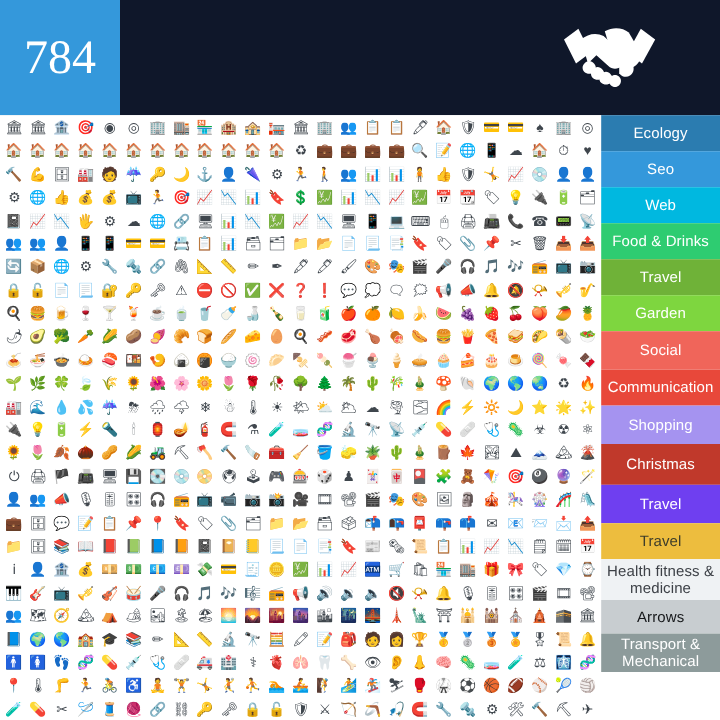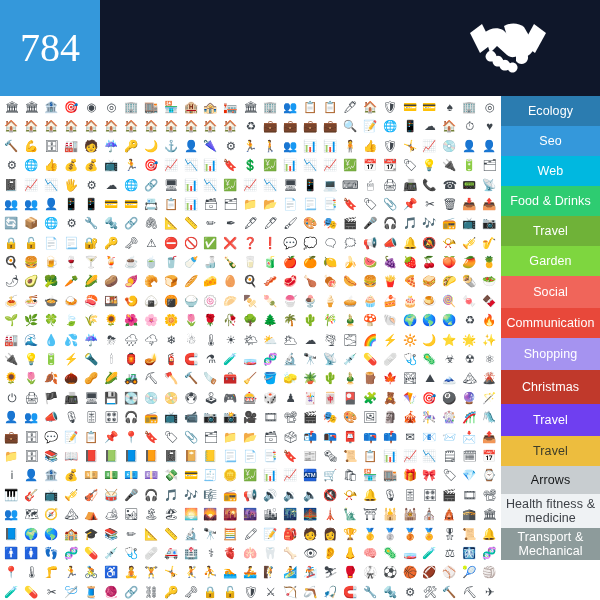--- a/index.html
+++ b/index.html
@@ -838,24 +838,24 @@
       </div>
       <div class="cat-band" style="background: rgb(192, 57, 43); color: rgb(255, 255, 255); height: 34px;">
         <span>Christmas</span>
       </div>
       <div class="cat-band" style="background: rgb(111, 63, 240); color: rgb(255, 255, 255); height: 32px;">
         <span>Travel</span>
       </div>
       <div class="cat-band" style="background: rgb(237, 189, 62); color: rgb(61, 61, 42); height: 30px;">
         <span>Travel</span>
       </div>
+      <div class="cat-band" style="background: rgb(239, 242, 244); color: rgb(61, 65, 71); height: 34px;">
+        <span>Health fitness  &amp; medicine</span>
+      </div>
       <div class="cat-band" style="background: rgb(200, 205, 208); color: rgb(22, 24, 26); height: 28px;">
         <span>Arrows</span>
       </div>
-      <div class="cat-band" style="background: rgb(239, 242, 244); color: rgb(61, 65, 71); height: 34px;">
-        <span>Health fitness  &amp; medicine</span>
-      </div>
       <div class="cat-band" style="background: rgb(141, 155, 155); color: rgb(255, 255, 255); height: 32px;">
         <span>Transport  &amp; Mechanical</span>
       </div>
     </div>
 
 </div>
 
 </body></html>

